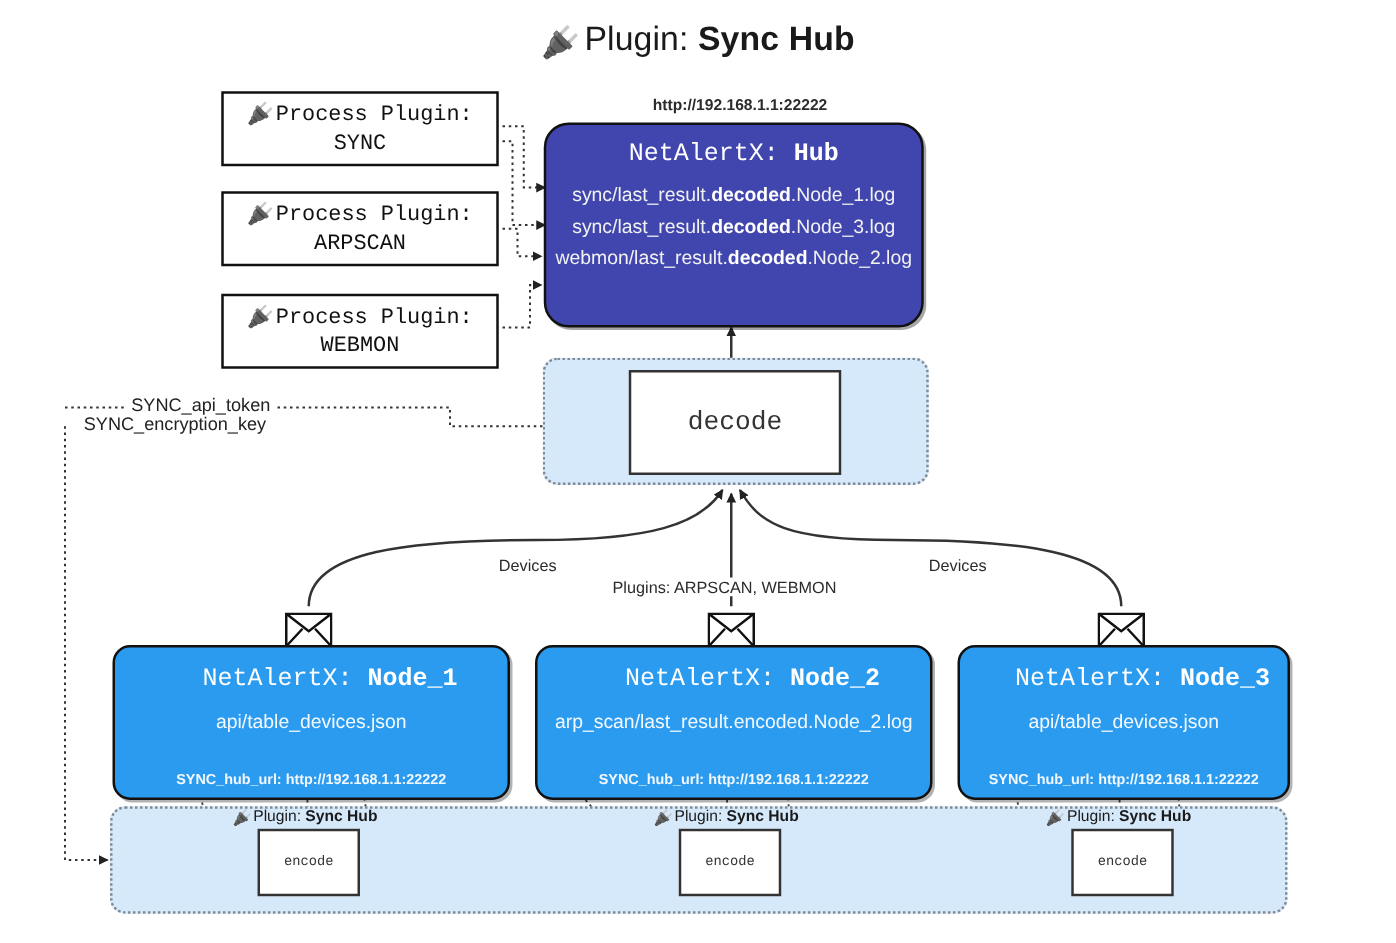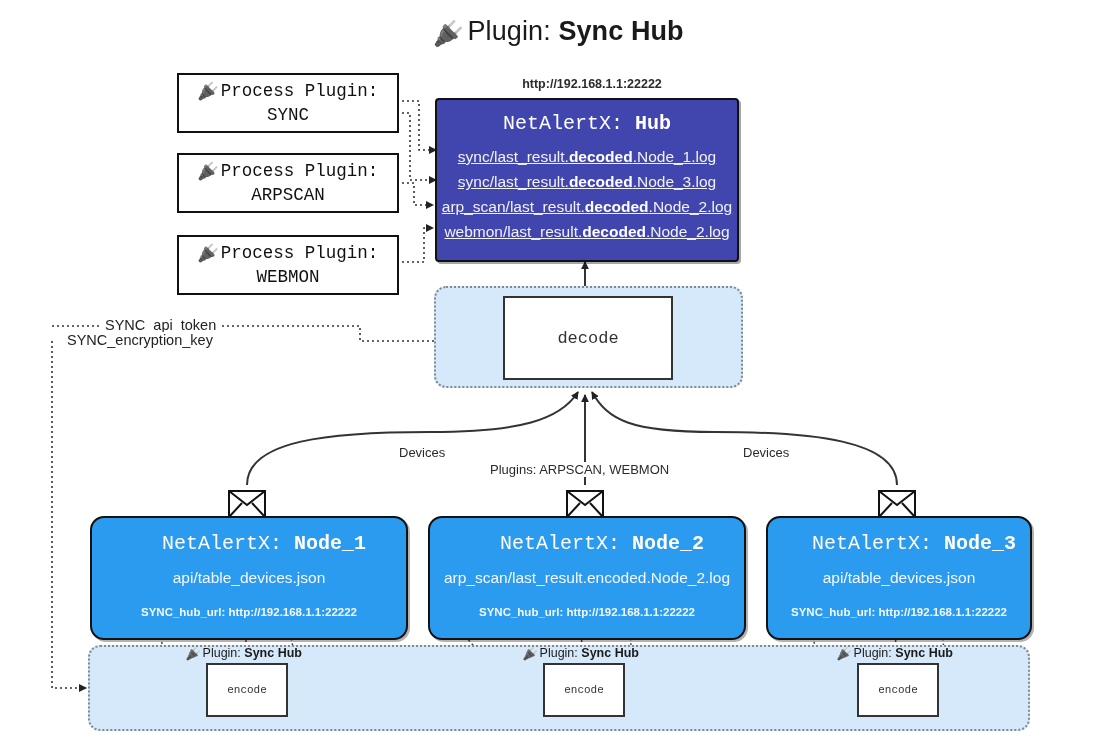--- a/index.html
+++ b/index.html
@@ -18,48 +18,48 @@
   .proc-box{position:absolute;border:2px solid #111;background:#fff;
     font-family:"Liberation Mono","DejaVu Sans Mono",monospace;font-size:17.5px;
     display:flex;flex-direction:column;align-items:center;justify-content:center;
     line-height:1.32;color:#111;}
   .proc-box .l1{white-space:nowrap;}
   .proc-box .l1 .plug{font-family:"Liberation Sans",sans-serif;display:inline-block;
       transform:translateY(1px) scaleX(-1);margin-right:1px;}
   .proc-box .l2{white-space:nowrap;}
 
   
-  #hub{position:absolute;background:#4046ad;border:2px solid #111;border-radius:4px;
+  #hub{position:absolute;background:#4046ad;border:2px solid #111;border-radius:20px;
     box-shadow:2px 2px 0 rgba(0,0,0,.35);}
   #hub .hub-title{font-family:"Liberation Mono","DejaVu Sans Mono",monospace;
     font-size:20px;color:#fff;text-align:center;margin-top:12px;white-space:nowrap;}
   #hub .hub-title b{font-weight:bold;}
   #hub .loglines{margin-top:9px;}
-  #hub .logline{font-size:15.5px;color:#f2f2f2;text-align:center;line-height:1.62;white-space:nowrap;text-decoration:underline;}
+  #hub .logline{font-size:15.5px;color:#f2f2f2;text-align:center;line-height:1.62;white-space:nowrap;}
   #hub .logline b{font-weight:bold;color:#fff;}
   #hub-url{position:absolute;font-size:12.5px;font-weight:bold;color:#2b2b2b;
     text-align:center;white-space:nowrap;}
 
   
   .plugin-zone{position:absolute;background:#d6e9fb;border:2px dotted #7f8a93;border-radius:12px;}
   .white-box{position:absolute;background:#fff;border:2px solid #333;
     display:flex;align-items:center;justify-content:center;
     font-family:"Liberation Mono","DejaVu Sans Mono",monospace;color:#333;}
-  #decode-box{font-size:17px;}
+  #decode-box{font-size:21px;}
   .encode-box{font-size:11px;}
 
   
   .node{position:absolute;background:#2b9bf0;border:2px solid #111;border-radius:14px;
     box-shadow:2px 2px 0 rgba(0,0,0,.3);}
   .node .node-title{font-family:"Liberation Mono","DejaVu Sans Mono",monospace;
     font-size:20px;color:#fff;text-align:center;margin-top:14px;white-space:nowrap;padding-left:30px;}
   .node .node-title b{font-weight:bold;}
   .node .node-line{font-size:15.5px;color:#f4f9ff;text-align:center;white-space:nowrap;line-height:1.72;}
   .node .node-lines{margin-top:10px;}
-  .node .node-foot{position:absolute;left:0;bottom:20px;width:100%;text-align:center;
+  .node .node-foot{position:absolute;left:0;bottom:8px;width:100%;text-align:center;
     font-size:11.5px;font-weight:bold;color:#f2f8ff;white-space:nowrap;}
 
   
   .edge-label{position:absolute;font-size:13px;color:#2b2b2b;white-space:nowrap;
     background:#fff;padding:0 3px;}
   .syncplug-label{position:absolute;font-size:12.5px;color:#1a1a1a;white-space:nowrap;}
   .syncplug-label .plug{display:inline-block;transform:translateY(1px) scaleX(-1);margin-right:1px;}
   .syncplug-label b{font-weight:bold;}
   .param-label{position:absolute;font-size:14.5px;color:#222;white-space:nowrap;
     background:#fff;padding:0 4px;}
@@ -142,21 +142,20 @@
   <div id="hub-url" style="left:442px;top:77px;width:300px;">http://192.168.1.1:22222</div>
 
   <div id="hub" style="left:435px;top:98px;width:300px;height:160px;">
     <div class="hub-title">
       <span>NetAlertX:</span>
       <b>Hub</b>
     </div>
     <div class="loglines">
       <div class="logline"><span>sync/last_result.</span><b>decoded</b><span>.Node_1.log</span></div>
       <div class="logline"><span>sync/last_result.</span><b>decoded</b><span>.Node_3.log</span></div>
-      <div class="logline"><span>arp_scan/last_result.</span><b>decoded</b><span>.Node_2.log</span></div>
       <div class="logline"><span>webmon/last_result.</span><b>decoded</b><span>.Node_2.log</span></div>
     </div>
   </div>
 
   <div class="plugin-zone" style="left:434px;top:286px;width:305px;height:98px;"></div>
   <div class="white-box" id="decode-box" style="left:503px;top:296px;width:166px;height:80px;">decode</div>
 
   <div class="param-label" style="left:101px;top:317px;">SYNC_api_token</div>
   <div class="param-label" style="left:63px;top:332px;">SYNC_encryption_key</div>
 

